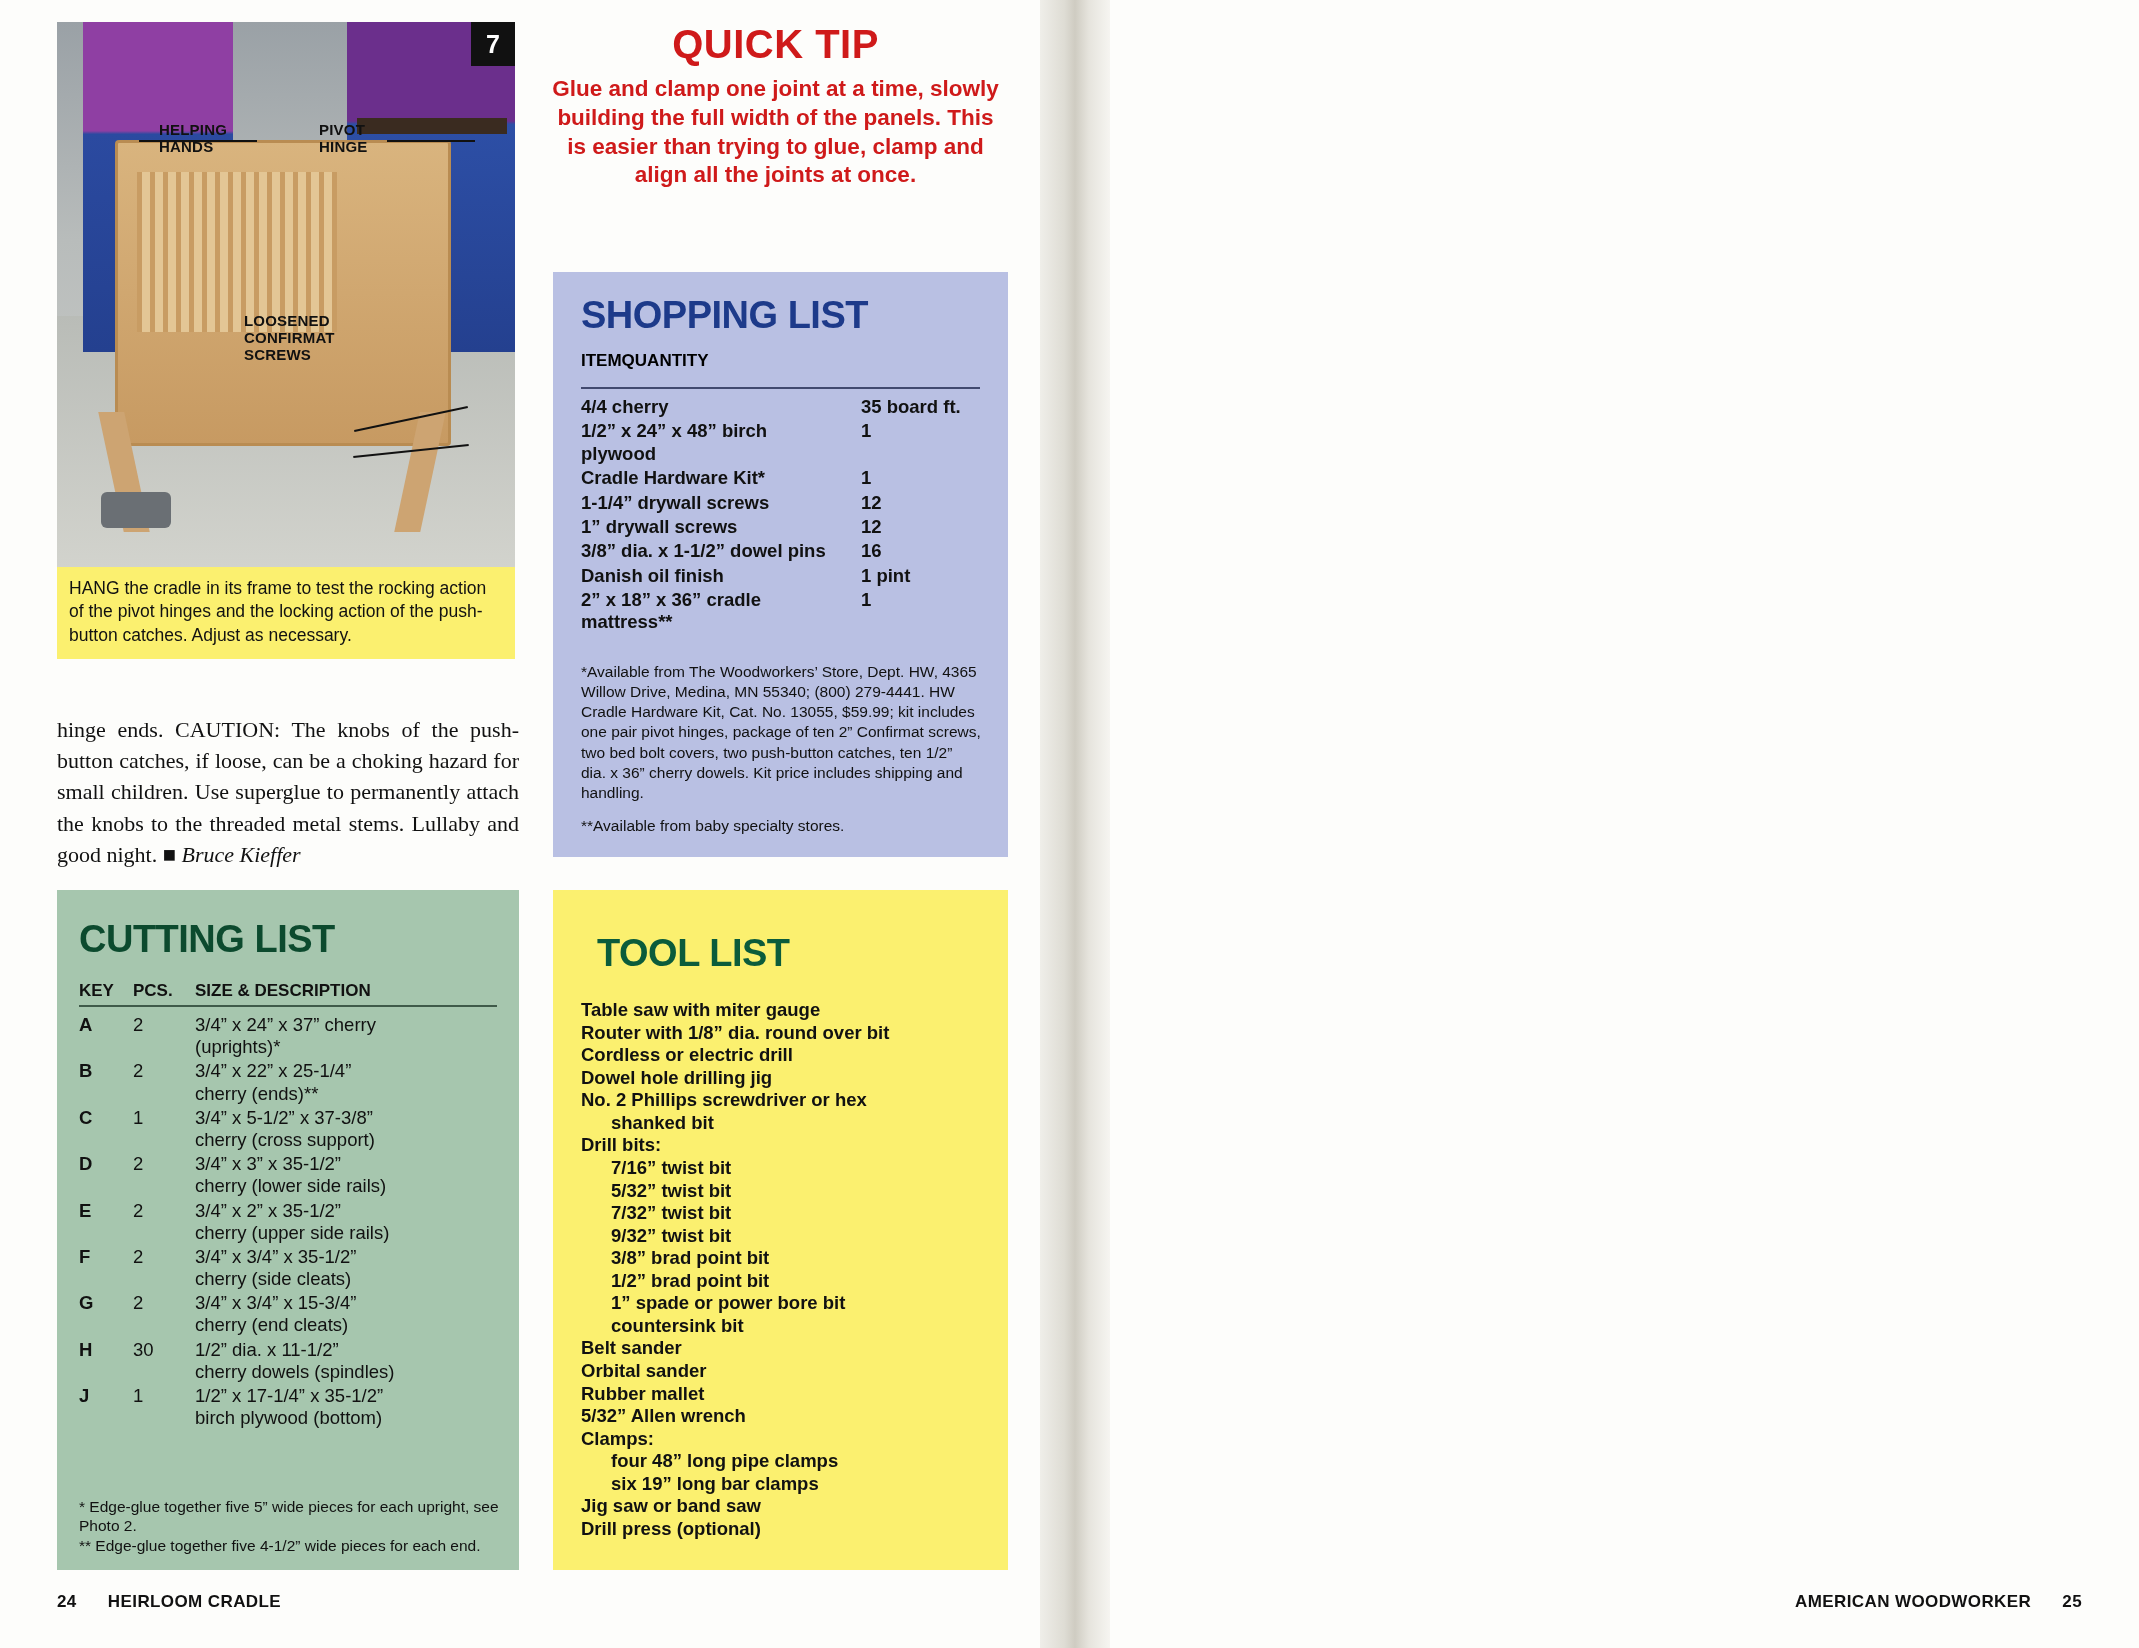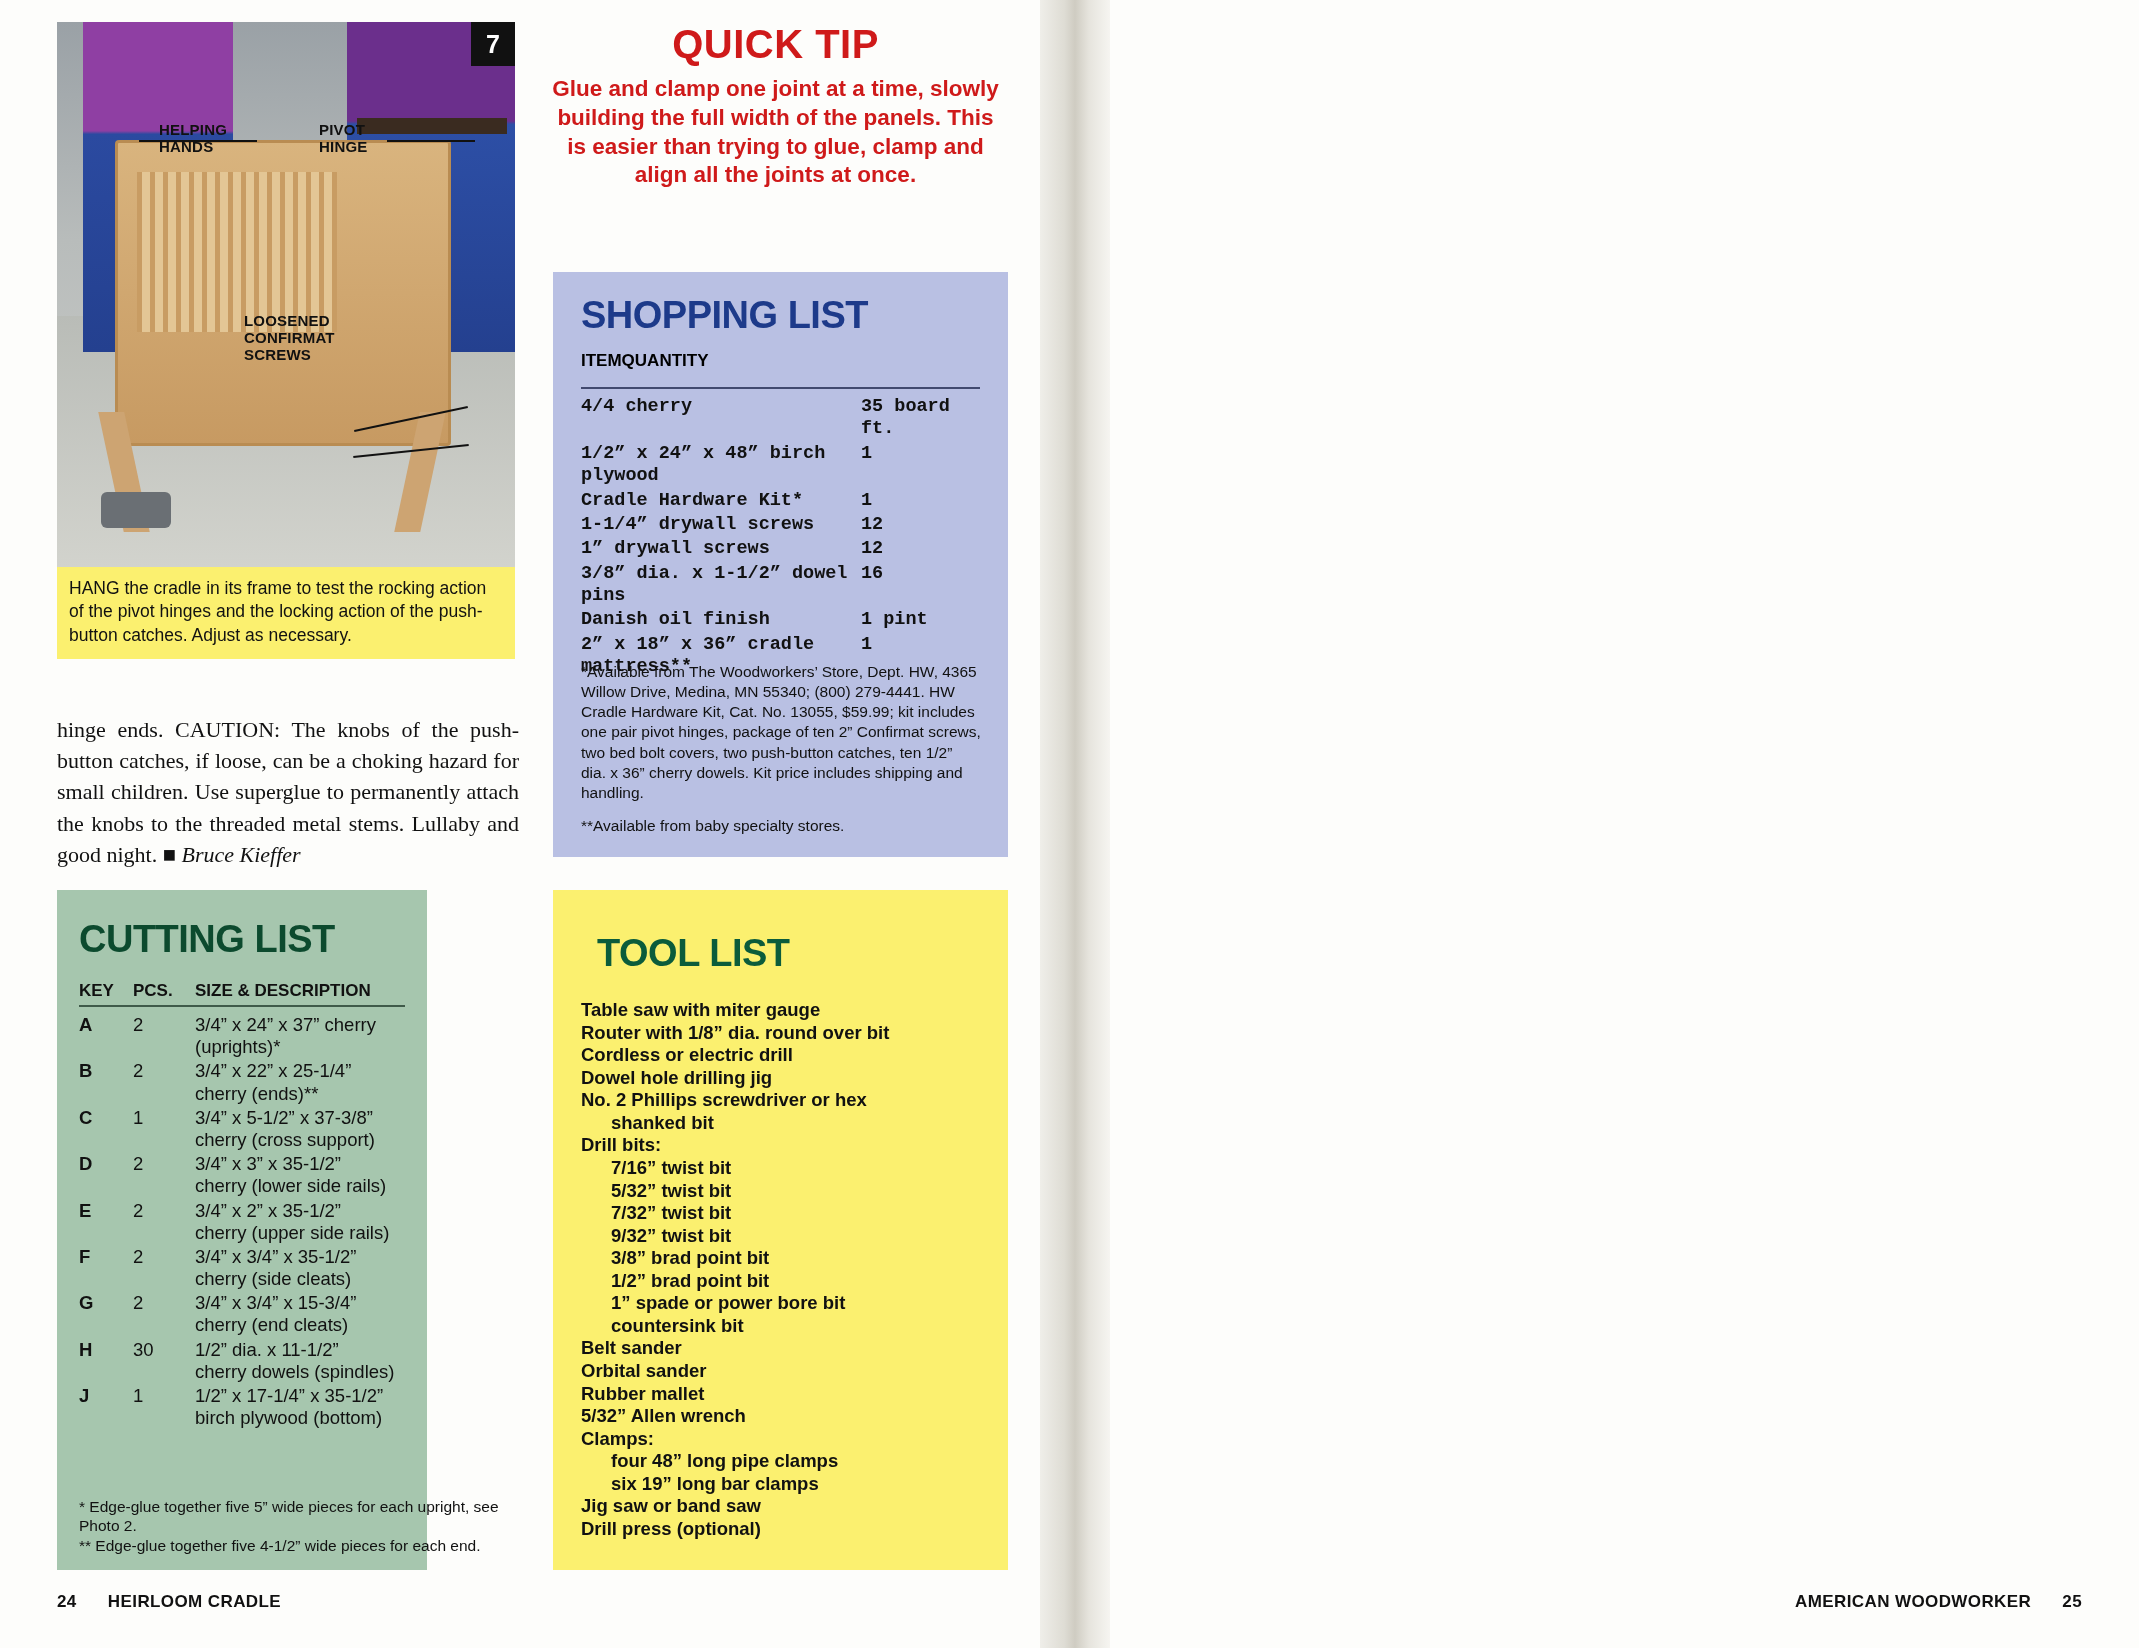--- a/index.html
+++ b/index.html
@@ -40,42 +40,42 @@
   .p7-line{position:absolute;background:#111;height:2px;}
   .p7-cap{position:absolute;left:57px;top:567px;width:458px;height:92px;background:#fbf06f;
     font-family:"Liberation Sans",sans-serif;font-size:17.5px;line-height:1.33;color:#111;padding:10px 12px 0 12px;box-sizing:border-box;}
 
   
   .body-left{position:absolute;left:57px;top:714px;width:462px;
     font-family:"Liberation Serif",serif;font-size:22px;line-height:1.42;color:#111;text-align:justify;}
   .body-left .byline{font-style:italic;}
 
   
-  .cutting{position:absolute;left:57px;top:890px;width:370px;height:680px;background:#a6c6ae;}
+  .cutting{position:absolute;left:57px;top:890px;width:462px;height:680px;background:#a6c6ae;}
   .cutting h2{margin:0;padding:28px 0 6px 22px;font-size:38px;color:#0c4a2e;font-weight:bold;letter-spacing:-.5px;}
   .cut-head{display:flex;padding:14px 0 4px 22px;font-size:17px;font-weight:bold;color:#111;border-bottom:2px solid #3f5a49;margin:0 22px 0 22px;padding-left:0;}
   .cut-head span:nth-child(1){width:54px;}
   .cut-head span:nth-child(2){width:62px;}
   .cutting table{width:418px;margin:6px 0 0 22px;border-collapse:collapse;font-size:18.5px;color:#111;}
   .cutting td{vertical-align:top;padding:1px 0;line-height:1.2;}
   .cutting td.k{width:54px;font-weight:bold;}
   .cutting td.p{width:62px;}
   .cut-notes{position:absolute;left:22px;bottom:14px;width:420px;font-size:15.5px;line-height:1.28;color:#111;}
 
   
   .quicktip{position:absolute;left:548px;top:22px;width:455px;text-align:center;color:#cf1a1a;}
   .quicktip .qt-title{font-size:40px;font-weight:bold;letter-spacing:.5px;margin-bottom:8px;}
   .quicktip .qt-body{font-size:22.5px;font-weight:bold;line-height:1.28;}
 
   
   .shopping{position:absolute;left:553px;top:272px;width:455px;height:585px;background:#b9c0e3;}
   .shopping h2{margin:0;padding:22px 0 4px 28px;font-size:38px;color:#1d3a8a;font-weight:bold;letter-spacing:-.5px;}
   .shop-head{display:flex;margin:10px 28px 0 28px;padding-bottom:16px;border-bottom:2px solid #41496f;font-size:17px;font-weight:bold;color:#000000;}
   .shopping table{width:400px;margin:6px 0 0 28px;border-collapse:collapse;font-size:18.5px;color:#111;font-weight:bold;}
-  .shopping td{vertical-align:top;padding:1px 0;line-height:1.21;font-family:Liberation Mono, monospace;}
+  .shopping td{vertical-align:top;padding:1px 0;line-height:1.21;}
   .shopping td.qty{width:120px;text-align:left;font-weight:bold;}
   .shop-notes{position:absolute;left:28px;top:390px;width:400px;font-size:15.5px;line-height:1.3;color:#111;}
   .shop-notes p{margin:0 0 13px 0;}
 
   
   .tools{position:absolute;left:553px;top:890px;width:455px;height:680px;background:#fbf06f;}
   .tools h2{margin:16px;padding:26px 0 8px 28px;font-size:38px;color:#0b5c3b;font-weight:bold;letter-spacing:-.5px;}
   .tools ul{list-style:none;margin:4px 0 0 0;padding:0 0 0 28px;font-size:18.5px;font-weight:bold;color:#111;line-height:1.22;}
   .tools li.ind{padding-left:30px;}
 

